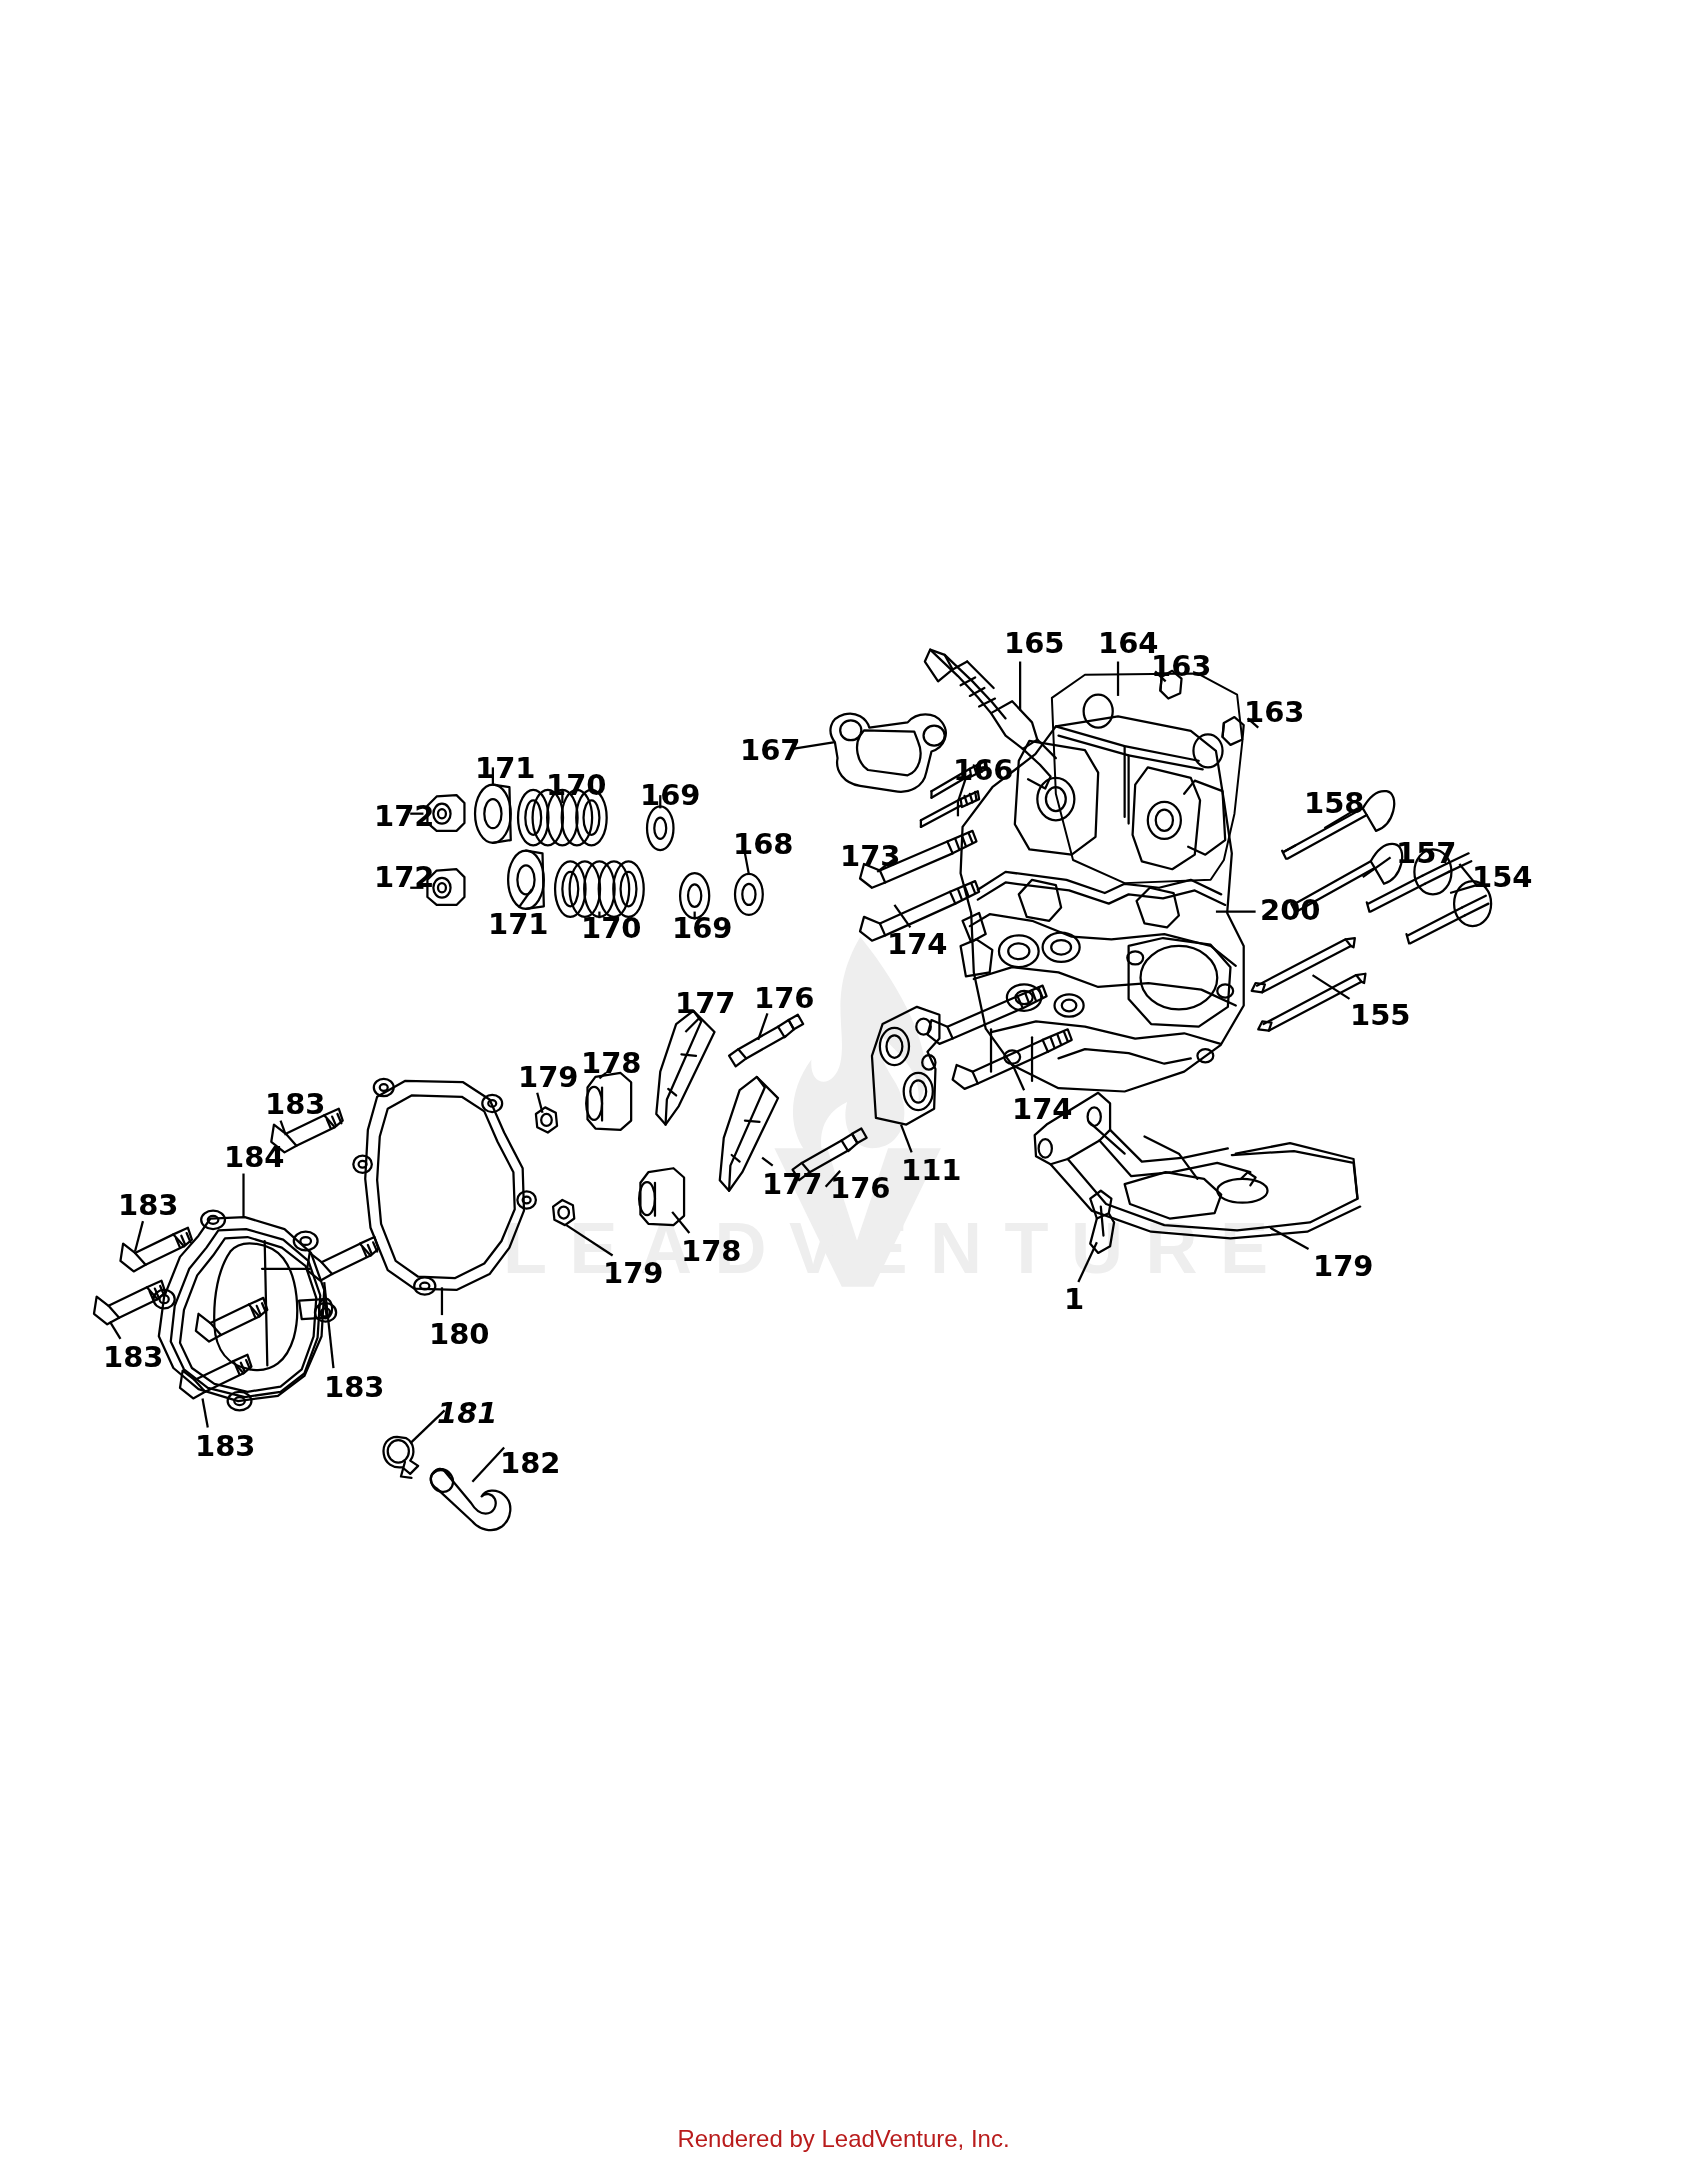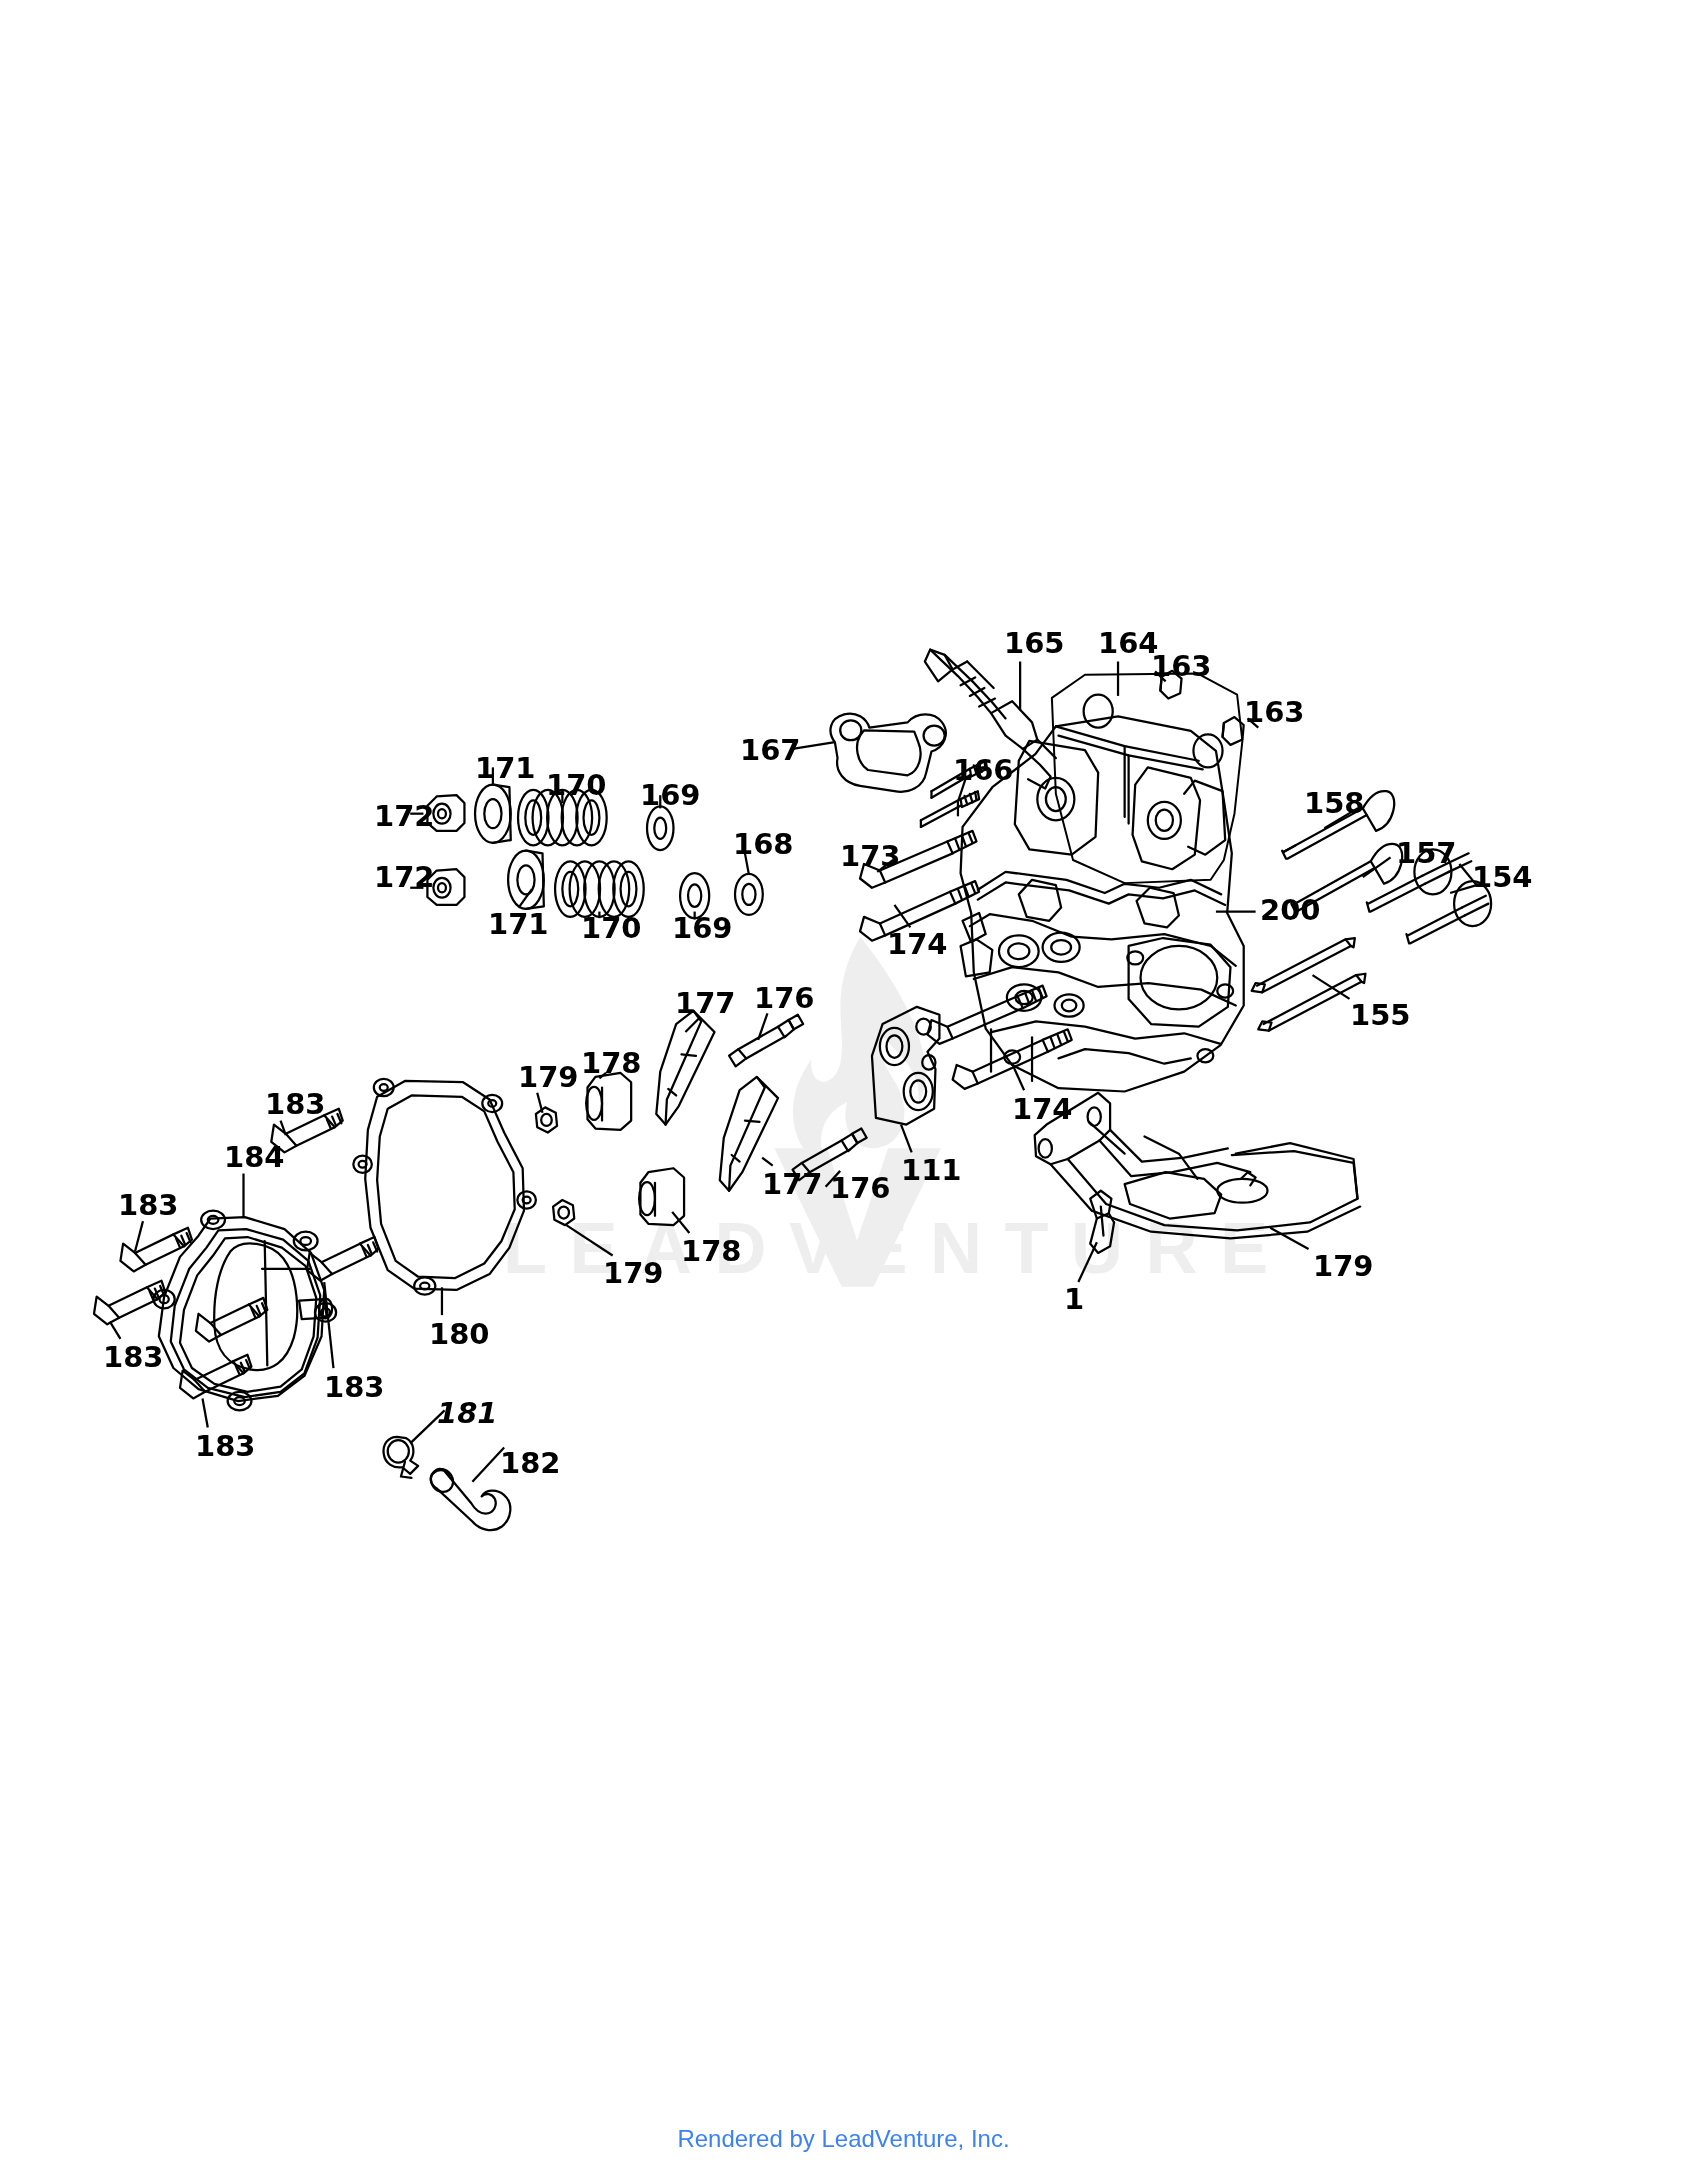--- a/index.html
+++ b/index.html
@@ -32,21 +32,21 @@
     color:#000;
     white-space:nowrap;
   }
   #footer-note{
     position:absolute;
     left:0;right:0;
     top:2125px;
     text-align:center;
     font-family:"Liberation Sans", sans-serif;
     font-size:24px;
-    color:#3b82f6;
+    color:#b91c1c;
   }
 </style>
 </head>
 <body>
 
 <div id="diagram-stage">
 
   <svg id="watermark-mark" style="position:absolute;left:748px;top:930px;width:218px;height:357px;" viewBox="0 0 330 540" aria-hidden="true">
     <path d="M170 10 C120 95 150 150 140 200 C132 240 92 240 96 196 C52 255 60 330 120 365 C95 300 125 272 150 260 C140 300 160 330 188 330 C228 330 246 290 232 250 C222 218 196 206 202 160 C236 196 262 214 258 262 C290 210 250 110 170 10 Z" fill="#eeeeee"></path>
     <path d="M40 330 L120 330 L165 470 L212 330 L292 330 L190 540 L142 540 Z" fill="#eeeeee"></path>

